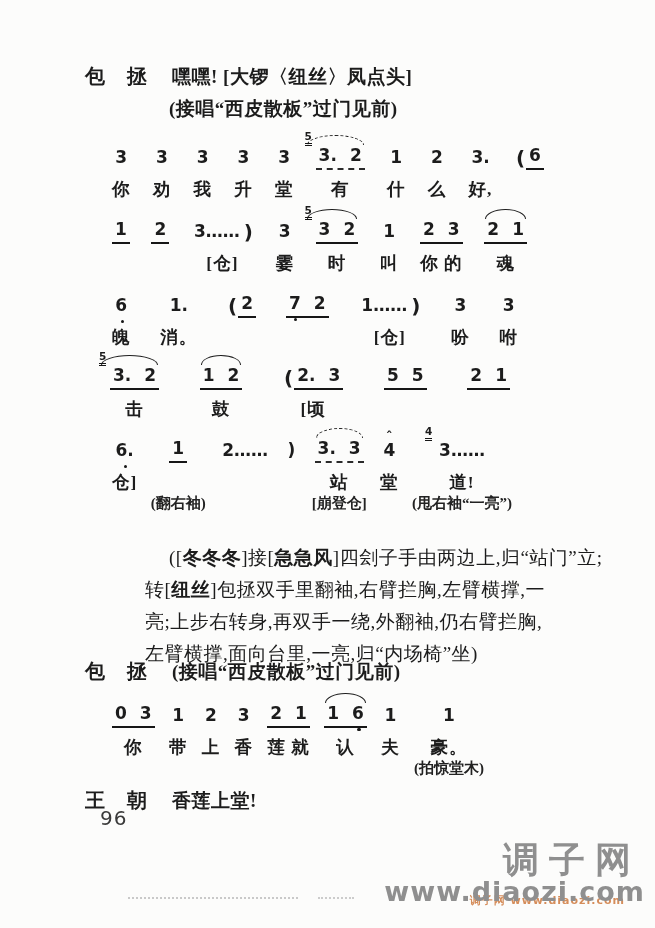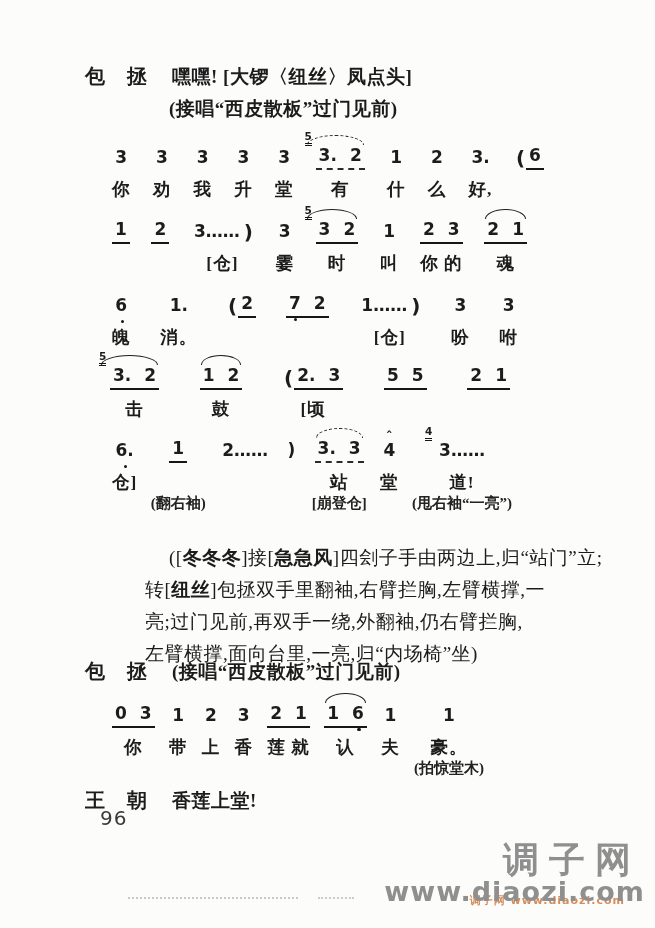--- a/index.html
+++ b/index.html
@@ -454,21 +454,21 @@
           </div>
           <div class="lyr">豪。</div>
           <div class="stage">(拍惊堂木)</div>
         </div>
       </div>
     </div>
 
   <div id="paren-root">
       <div class="pl" style="left: 169px; top: 545px;"><span>([</span><b>冬冬冬</b><span>]接[</span><b>急急风</b><span>]四刽子手由两边上,归“站门”立;</span></div>
       <div class="pl" style="left: 145px; top: 577px;"><span>转[</span><b>纽丝</b><span>]包拯双手里翻袖,右臂拦胸,左臂横撑,一</span></div>
-      <div class="pl" style="left: 145px; top: 609px;"><span>亮;过门见前,再双手一绕,外翻袖,仍右臂拦胸,</span></div>
+      <div class="pl" style="left: 145px; top: 609px;"><span>亮;上步右转身,再双手一绕,外翻袖,仍右臂拦胸,</span></div>
       <div class="pl" style="left: 145px; top: 641px;"><span>左臂横撑,面向台里,一亮,归“内场椅”坐)</span></div>
     </div>
 
   <div class="d-abs" style="left:85px;top:658px;">
     <span class="speaker">包　拯</span>
     <span class="d-text" style="margin-left:20px;">(接唱“西皮散板”过门见前)</span>
   </div>
 
   <div class="d-abs" style="left:85px;top:779px;margin-top:8px;">
     <span class="speaker">王　朝</span>

